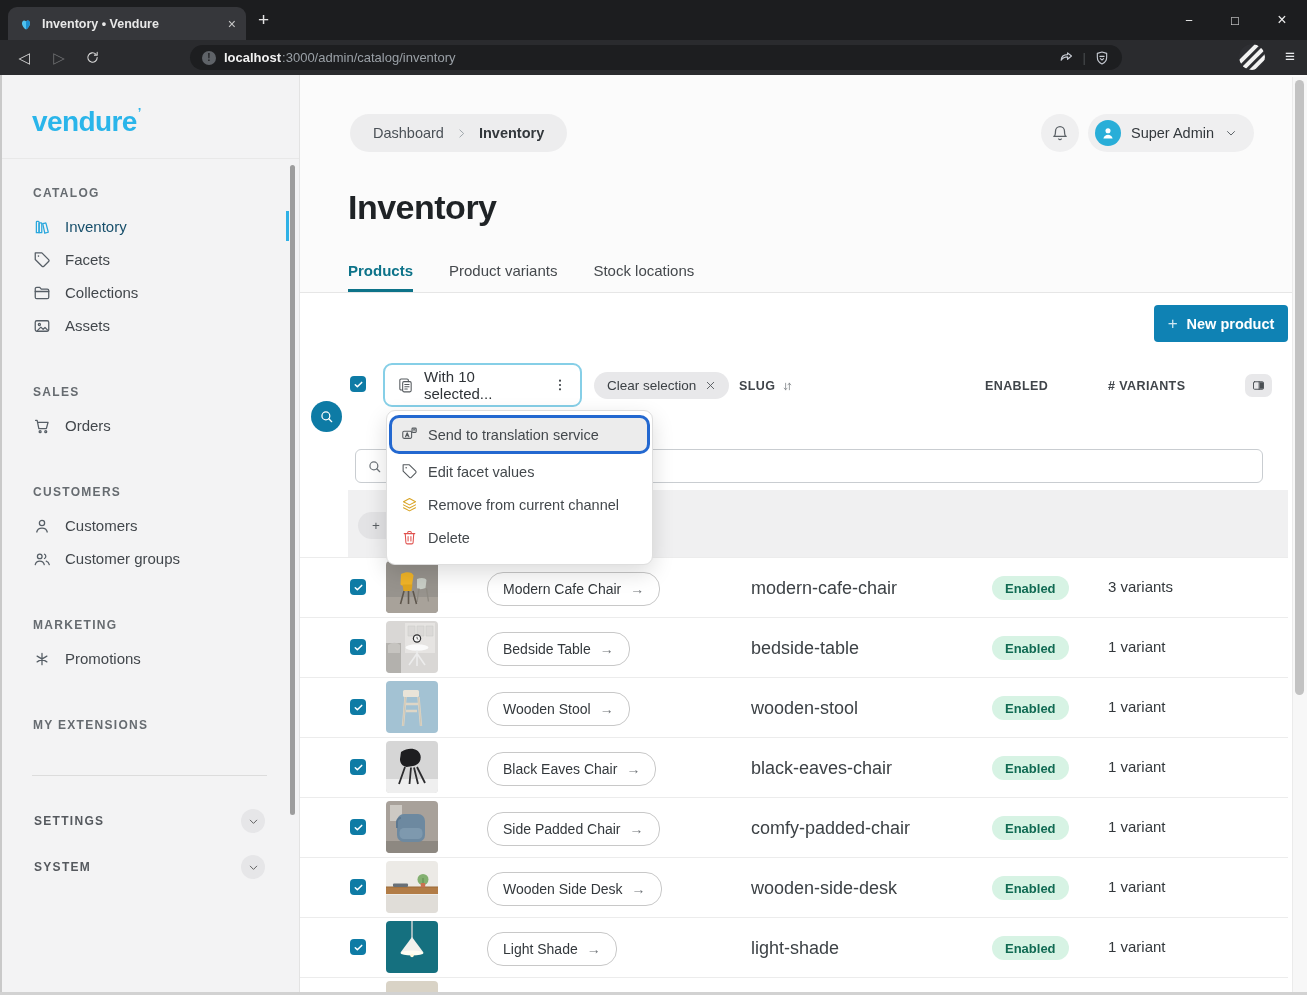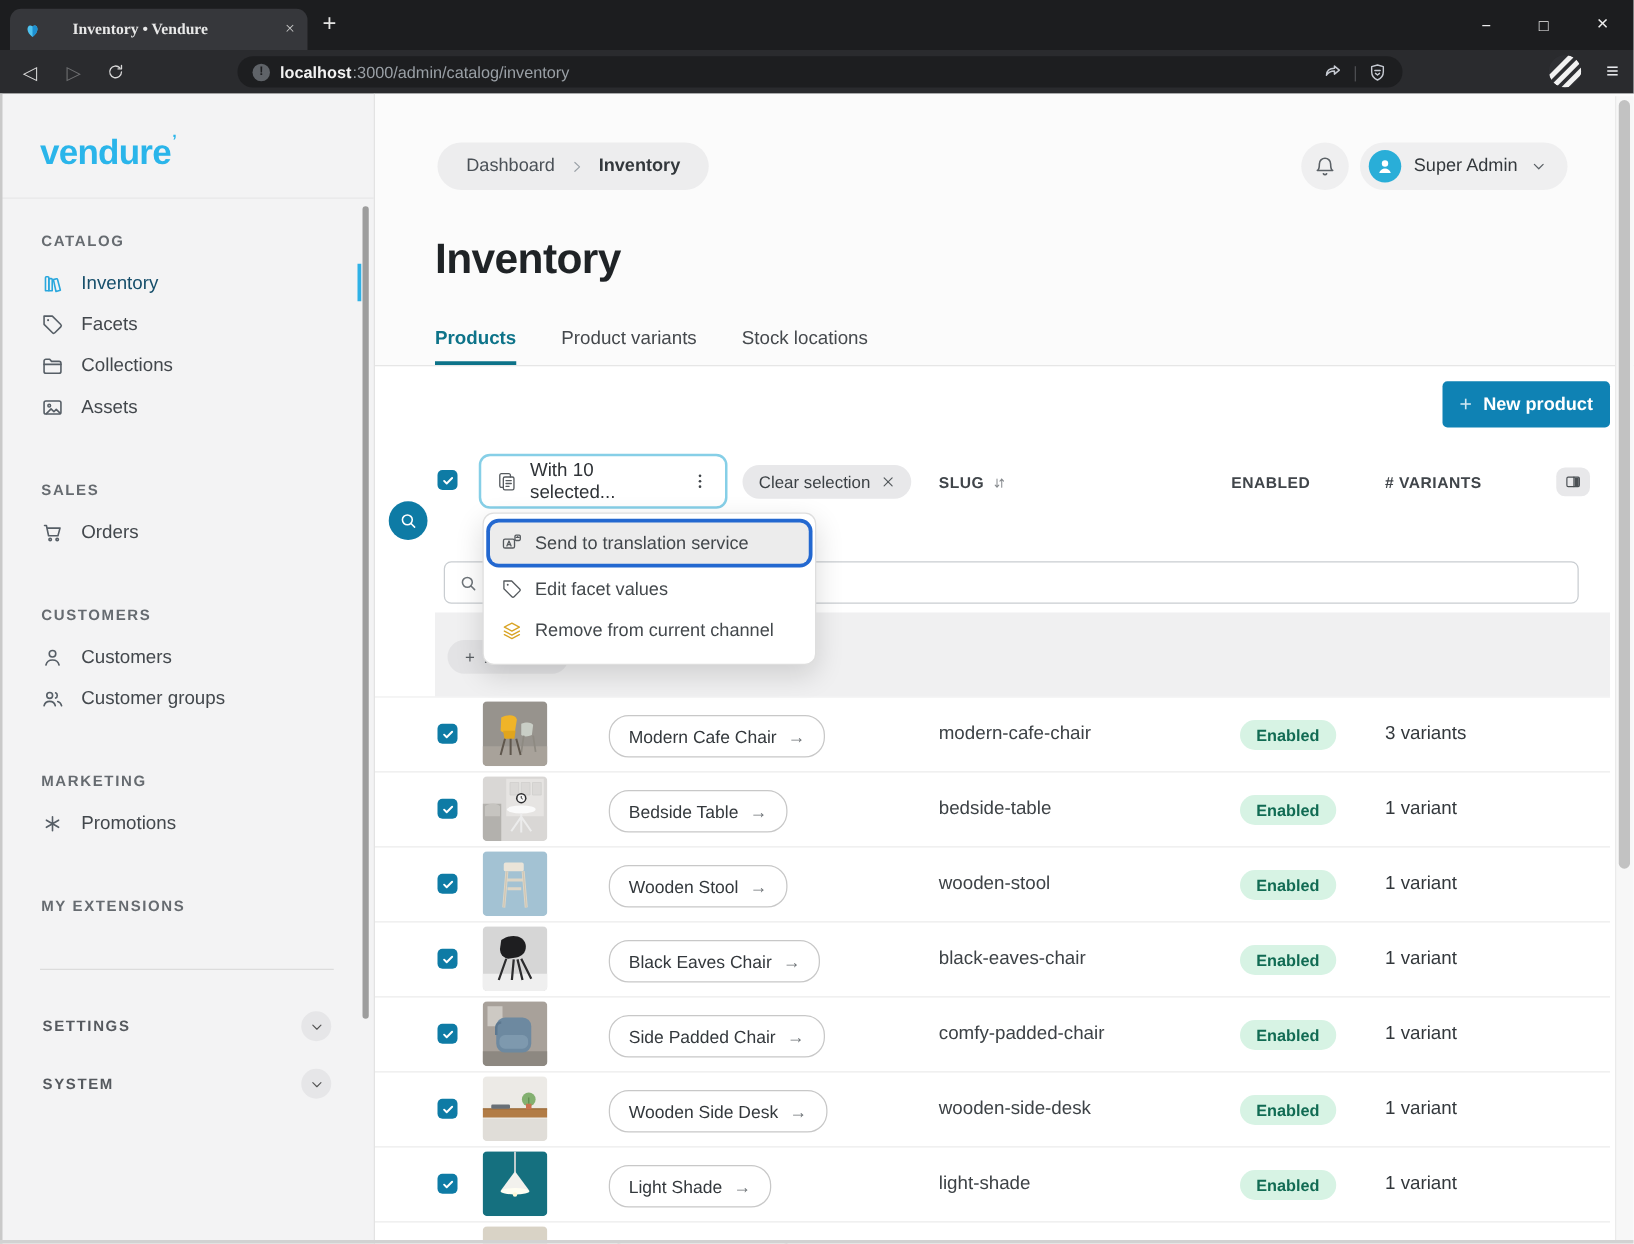--- a/index.html
+++ b/index.html
@@ -4,21 +4,21 @@
 <style>
   html,body{margin:0;padding:0;}
   body{width:1307px;height:995px;position:relative;overflow:hidden;background:#fff;
        font-family:"Liberation Sans","DejaVu Sans",sans-serif;-webkit-font-smoothing:antialiased;}
   .abs{position:absolute;}
   .svg-i{fill:none;stroke:currentColor;stroke-width:1.7;stroke-linecap:round;stroke-linejoin:round;width:18px;height:18px;display:block;}
 
   
   .tabstrip{position:absolute;left:0;top:0;width:100%;height:40px;background:#1c1d1f;}
   .tab{position:absolute;left:8px;top:7px;width:238px;height:33px;background:#36373b;border-radius:9px 9px 0 0;
-       display:flex;align-items:center;padding:0 10px;gap:24px;box-sizing:border-box;font-family:Liberation Serif, serif;}
+       display:flex;align-items:center;padding:0 10px;gap:8px;box-sizing:border-box;}
   .tab-fav{width:16px;height:16px;flex:0 0 auto;}
   .tab-title{flex:1;font-size:12.5px;color:#e8e8e8;font-weight:700;white-space:nowrap;overflow:hidden;}
   .tab-close{color:#c9c9c9;font-size:14px;cursor:default;}
   .newtab{position:absolute;left:258px;top:9px;color:#e3e3e3;font-size:19px;font-weight:400;}
   .wc{position:absolute;top:0;height:40px;width:32px;display:flex;align-items:center;justify-content:center;color:#ededed;font-size:13px;}
   .wc-close{font-size:16px;}
   .toolbar{position:absolute;left:0;top:40px;width:100%;height:35px;background:#2a2b2e;display:flex;align-items:center;}
   .navbtn{margin-left:15px;font-size:15px;color:#d9d9d9;width:18px;text-align:center;}
   .navbtn.disabled{color:#6f7072;}
   .navbtn .svg-i{width:15px;height:15px;}
@@ -130,21 +130,21 @@
 
   .rows{position:absolute;left:0;top:482px;right:19px;bottom:0;overflow:hidden;}
   .prow{position:relative;height:59px;border-top:1px solid #ececec;}
   .prow .checkbox{position:absolute;left:50px;top:21px;}
   .thumb{position:absolute;left:86px;top:3px;width:52px;height:52px;border-radius:4px;overflow:hidden;}
   .thumb svg{display:block;}
   .name-pill{position:absolute;left:187px;top:14px;height:30px;border:1px solid #c8c8c8;border-radius:16px;background:#fff;
              display:flex;align-items:center;gap:9px;padding:16px 15px;box-sizing:border-box;min-width:60px;}
   .name-pill .lbl{font-size:14px;color:#33383c;white-space:nowrap;}
   .name-pill .arr{font-size:14px;color:#6f7478;}
-  .slug{position:absolute;left:451px;top:20px;font-size:15px;color:#3d4246;}
+  .slug{position:absolute;left:451px;top:20px;font-size:18px;color:#3d4246;}
   .badge{position:absolute;left:692px;top:18px;height:24px;border-radius:13px;background:#d7f3e4;color:#116b53;
          font-size:13px;font-weight:700;display:flex;align-items:center;padding:0 13px;}
   .variants{position:absolute;left:808px;top:20px;font-size:15px;color:#33383c;}
 
   .vscroll{position:absolute;right:0;top:77px;width:14px;bottom:3px;background:#f7f7f7;border-left:1px solid #ebebeb;z-index:40;}
   .vscroll .thumb-bar{position:absolute;left:2px;top:3px;width:9px;height:615px;background:#c2c2c2;border-radius:5px;}
 </style>
 </head>
 <body>
 
@@ -402,21 +402,21 @@
 
     <div class="clear-pill">
       <span class="lbl">Clear selection</span>
       <span class="x">
           <svg class="svg-i" viewBox="0 0 24 24">
             <path d="M5 5l14 14M19 5 5 19"></path>
           </svg>
         </span>
     </div>
 
-    <div class="col-hdr" style="left:451px;">
+    <div class="col-hdr" style="left:439px;">
       <span>SLUG</span>
       <span class="sort">
         <svg class="svg-i" viewBox="0 0 24 24">
             <path d="M8.5 6v12M8.5 18 5.8 15M8.5 18l2.7-3M15.5 18V6M15.5 6l-2.7 3M15.5 6l2.7 3"></path>
           </svg>
       </span>
     </div>
     <div class="col-hdr" style="left:685px;">
         <span>ENABLED</span>
       </div>
@@ -476,20 +476,30 @@
         </div>
         <div class="menu-item gold">
           <span class="icon">
             <svg class="svg-i" viewBox="0 0 24 24">
               <path d="m12 3.5 8.5 4.5L12 12.5 3.5 8z"></path>
               <path d="m3.5 12.5 8.5 4.5 8.5-4.5"></path>
               <path d="m3.5 16.5 8.5 4.5 8.5-4.5"></path>
             </svg>
           </span>
           <span>Remove from current channel</span>
+        </div>
+        <div class="menu-item danger">
+          <span class="icon">
+            <svg class="svg-i" viewBox="0 0 24 24">
+              <path d="M4.5 6.5h15M9.5 6.5V5a1.5 1.5 0 0 1 1.5-1.5h2A1.5 1.5 0 0 1 14.5 5v1.5"></path>
+              <path d="m6 6.5.9 12.6a2 2 0 0 0 2 1.9h6.2a2 2 0 0 0 2-1.9l.9-12.6"></path>
+              <path d="M10 10.5v6.5M14 10.5v6.5"></path>
+            </svg>
+          </span>
+          <span>Delete</span>
         </div>
       </div>
 
     <div class="rows" id="rows">
         <div class="prow">
           <span class="checkbox">
             <svg class="svg-i" viewBox="0 0 24 24">
               <path d="m5 12.5 4.5 4.5L19 7.5"></path>
             </svg>
           </span>

